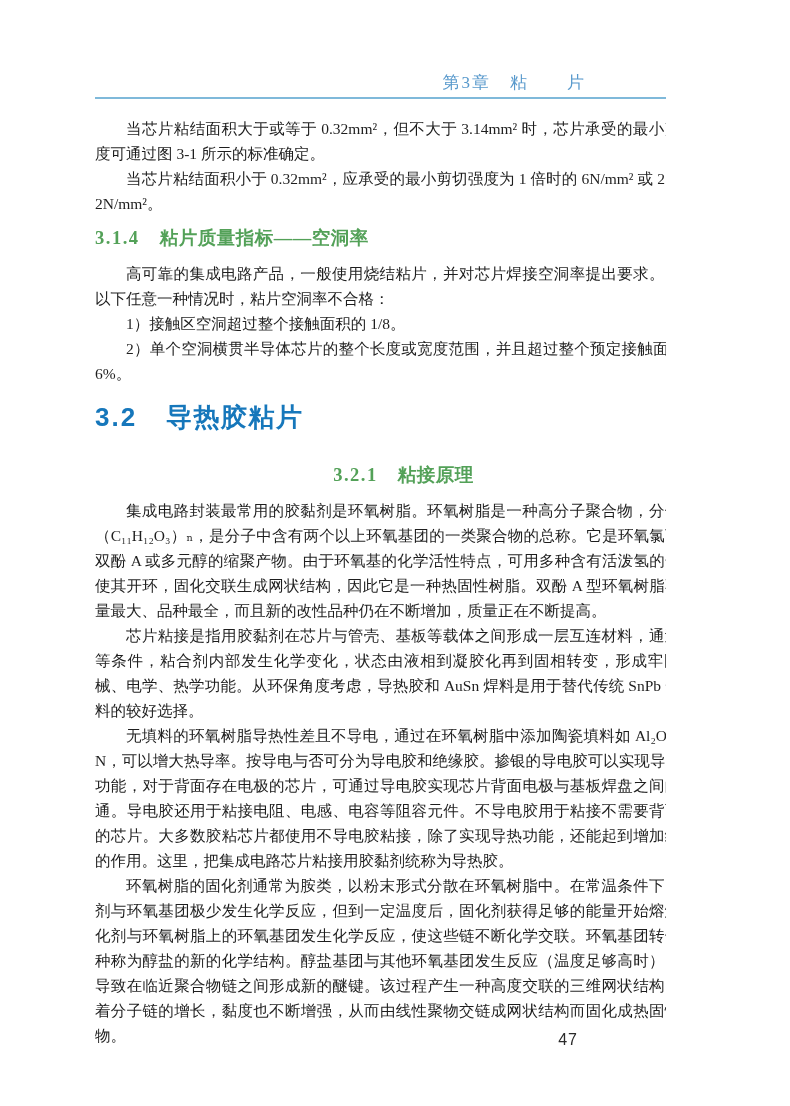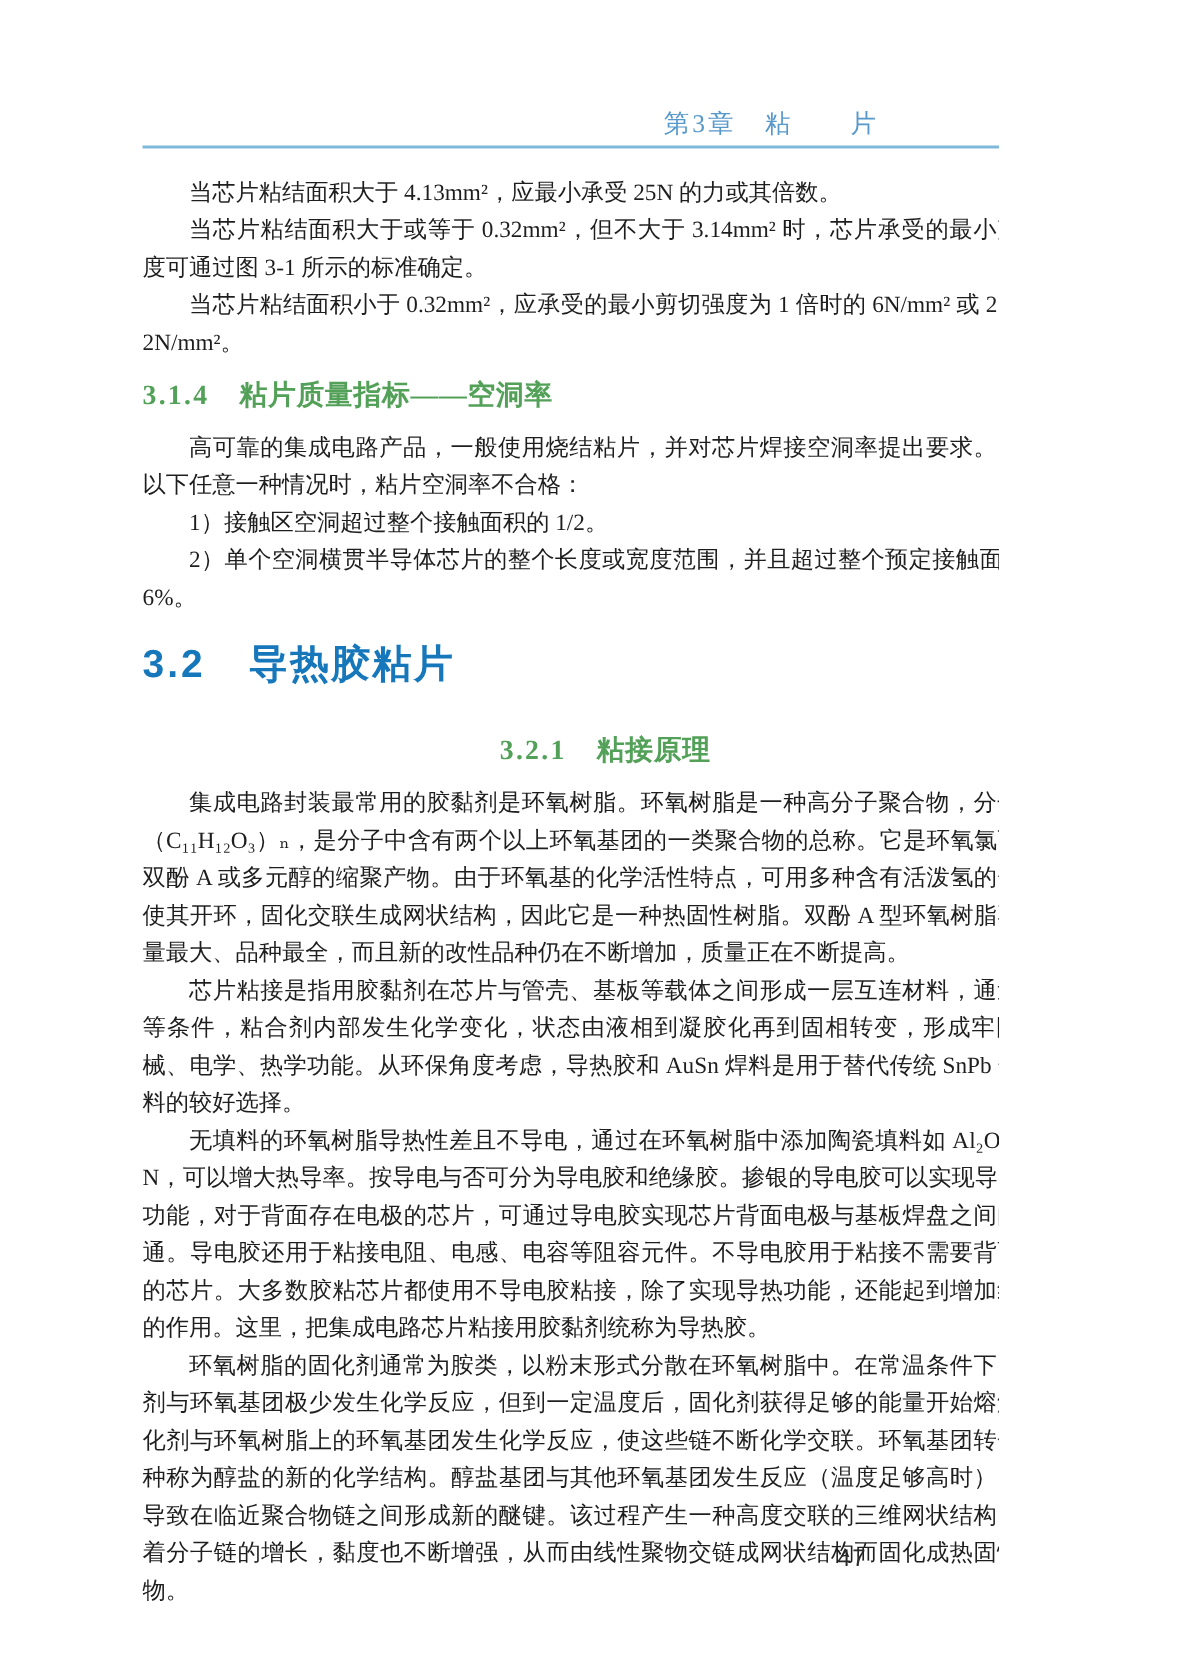--- a/index.html
+++ b/index.html
@@ -58,31 +58,30 @@
 <body>
 
 <div class="page">
 
   <div class="chapter-header">第3章　粘　　片</div>
   <div class="header-rule"></div>
   <div class="grid-icon"></div>
 
   <div class="main">
 
-    <p class="body">当芯片粘结面积大于 4.13mm²，应最小承受 25N 的力或其倍数。</p>
     <p class="body">当芯片粘结面积大于或等于 0.32mm²，但不大于 3.14mm² 时，芯片承受的最小剪切强度可通过图 3-1 所示的标准确定。</p>
     <p class="body">当芯片粘结面积小于 0.32mm²，应承受的最小剪切强度为 1 倍时的 6N/mm² 或 2 倍时 12N/mm²。</p>
 
     <h3 class="subsection">
       <span class="sec-num">3.1.4</span>
       <span>粘片质量指标——空洞率</span>
     </h3>
 
     <p class="body">高可靠的集成电路产品，一般使用烧结粘片，并对芯片焊接空洞率提出要求。当存在以下任意一种情况时，粘片空洞率不合格：</p>
-    <p class="body">1）接触区空洞超过整个接触面积的 1/2。</p>
+    <p class="body">1）接触区空洞超过整个接触面积的 1/8。</p>
     <p class="body">2）单个空洞横贯半导体芯片的整个长度或宽度范围，并且超过整个预定接触面积的 66%。</p>
 
     <h2 class="section">
       <span class="sec-num">3.2</span>
       <span>导热胶粘片</span>
     </h2>
 
     <h3 class="subsection sub-321">
       <span class="sec-num">3.2.1</span>
       <span>粘接原理</span>

